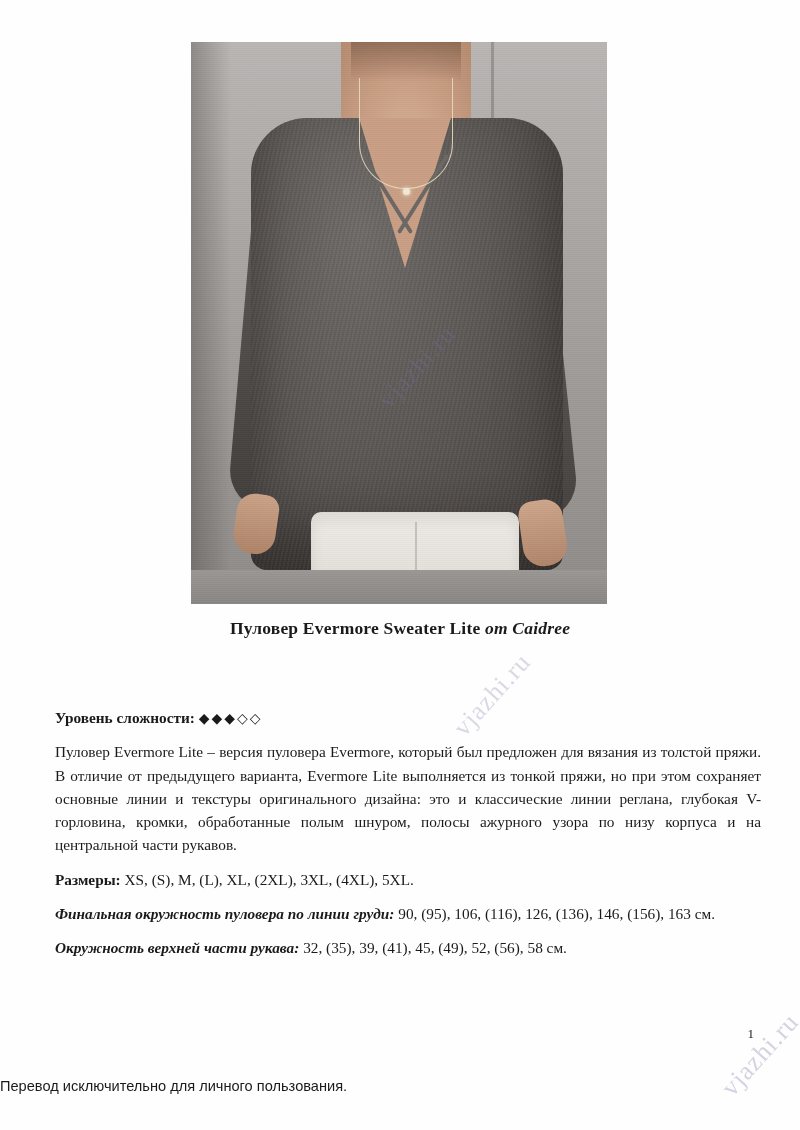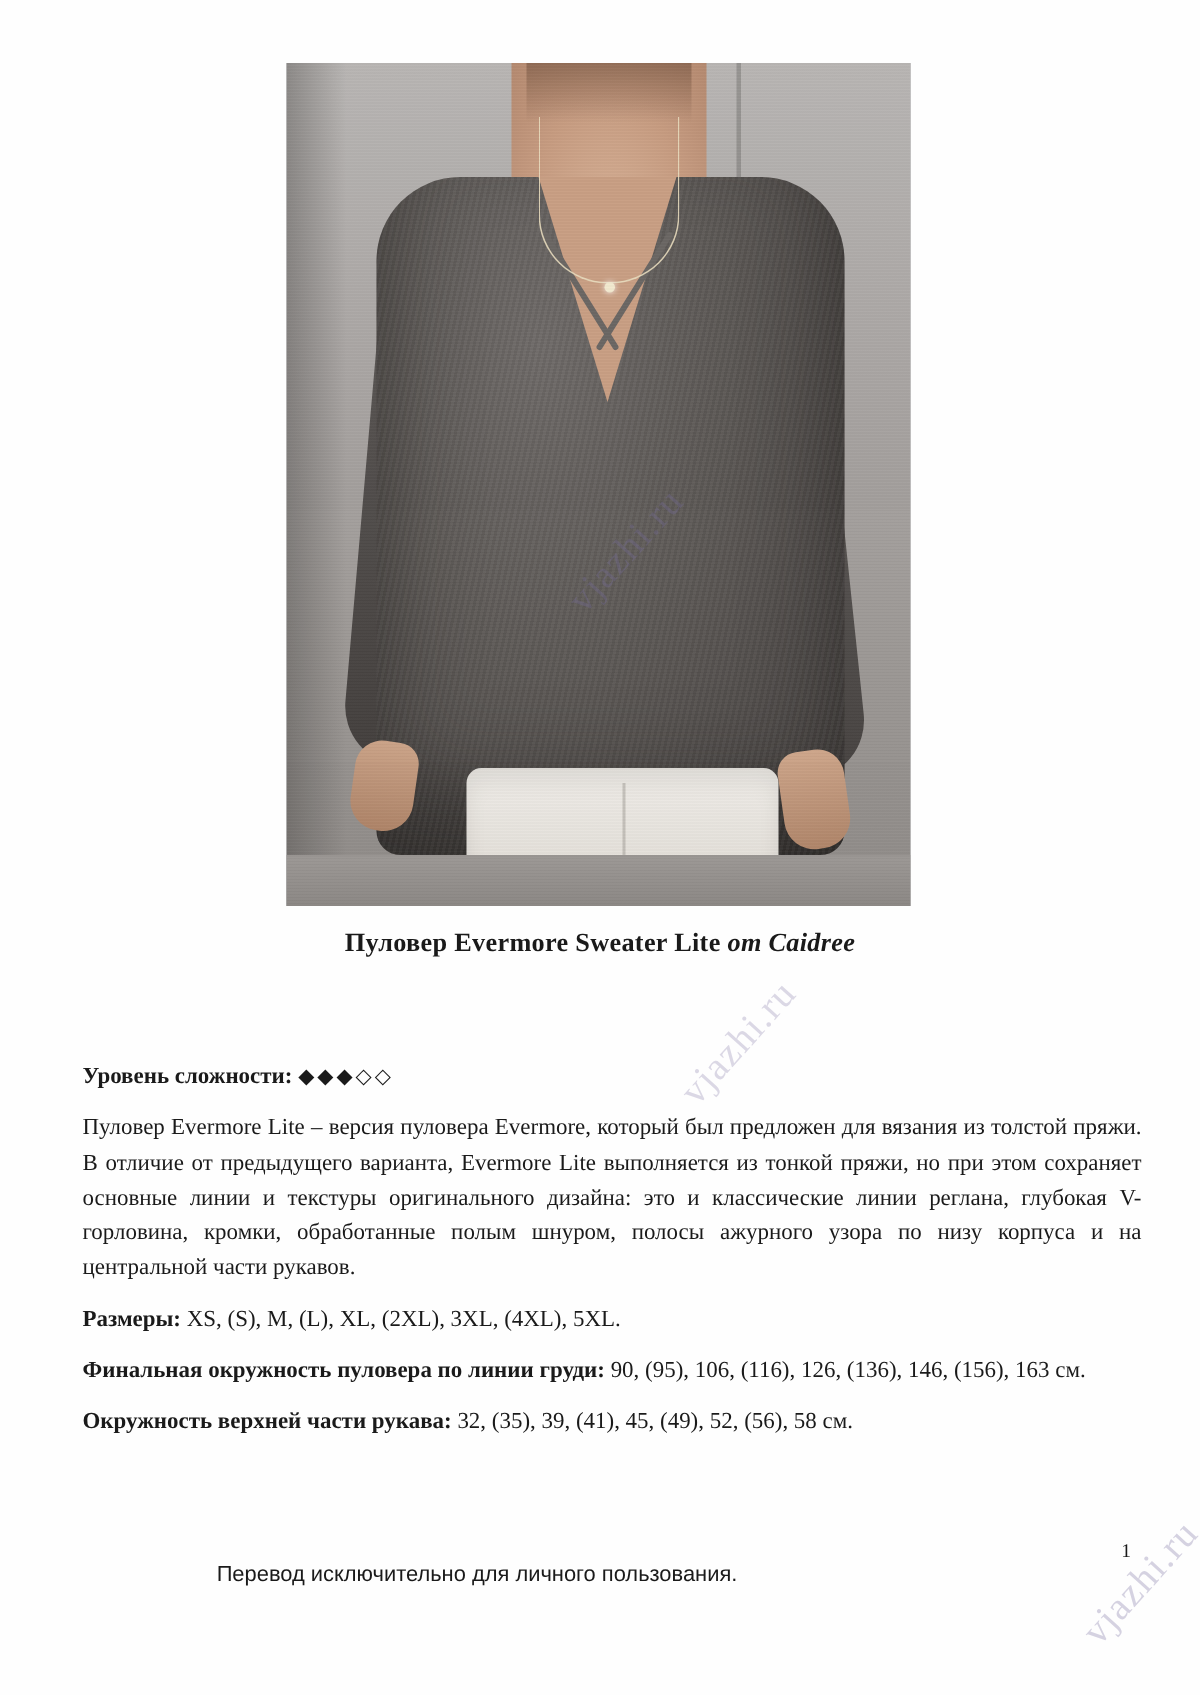--- a/index.html
+++ b/index.html
@@ -201,28 +201,28 @@
     position: absolute;
     left: 55px; top: 662px; width: 706px;
     font-size: 15.3px;
     line-height: 1.52;
     text-align: justify;
     margin-top: 44px;
   }
   .content p { margin: 0 0 11px 0; }
   .b { font-weight: bold; }
   .i { font-style: italic; }
-  .bi { font-weight: bold; }
+  .bi { font-weight: bold; font-style: italic; }
 
   .diamonds { letter-spacing: 2px; font-size: 14px; }
 
   .footer {
     position: absolute;
-    left: 0; top: 1042px; width: 636px;
-    text-align: center;
+    left: 0; top: 1078px; width: 636px;
+    text-align: left;
     font-size: 14.6px;
     font-family: "Liberation Sans", sans-serif;
   }
   .pageno {
     position: absolute;
     right: 46px; top: 1026px;
     font-size: 13px;
   }
 </style>
 </head>

